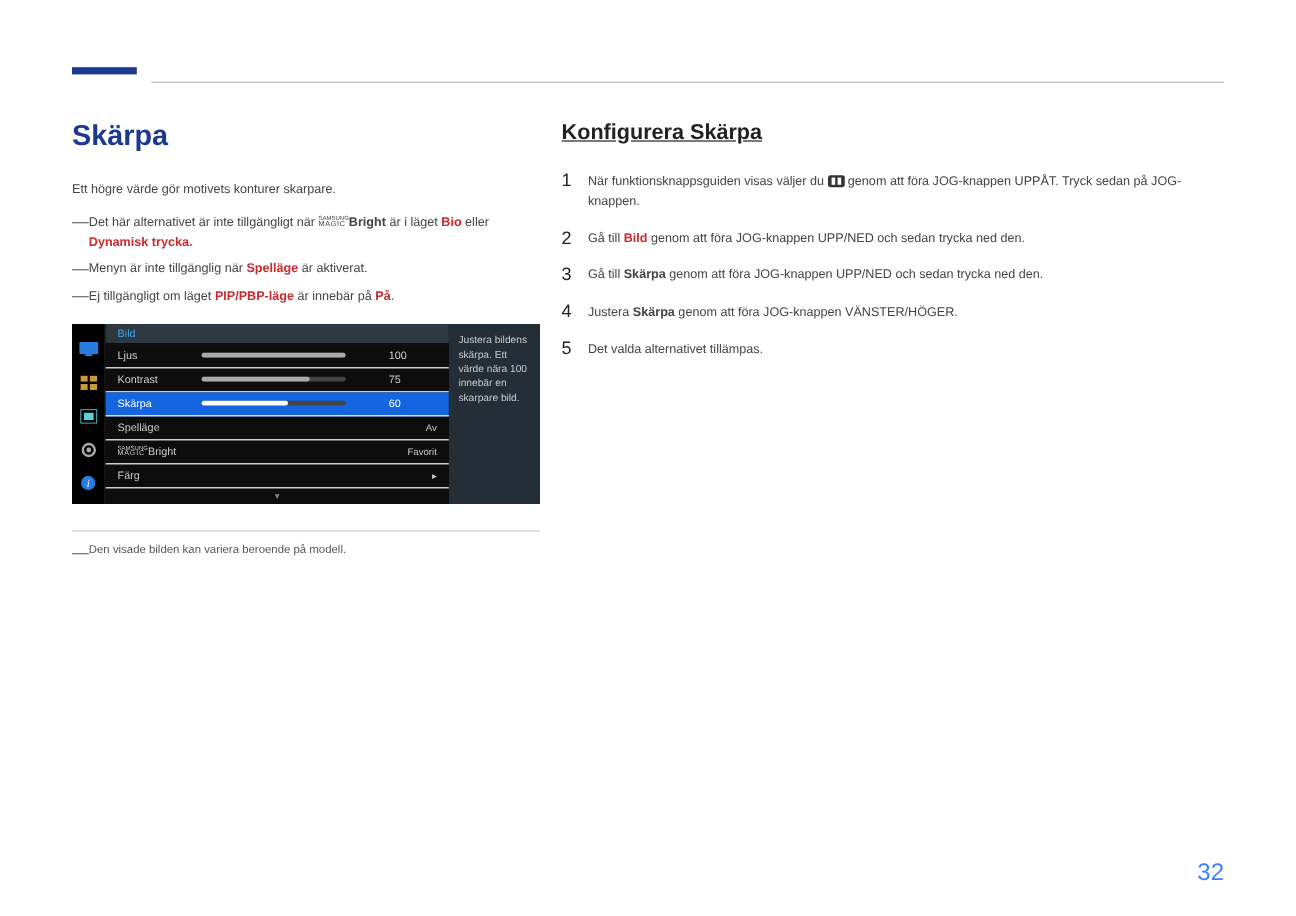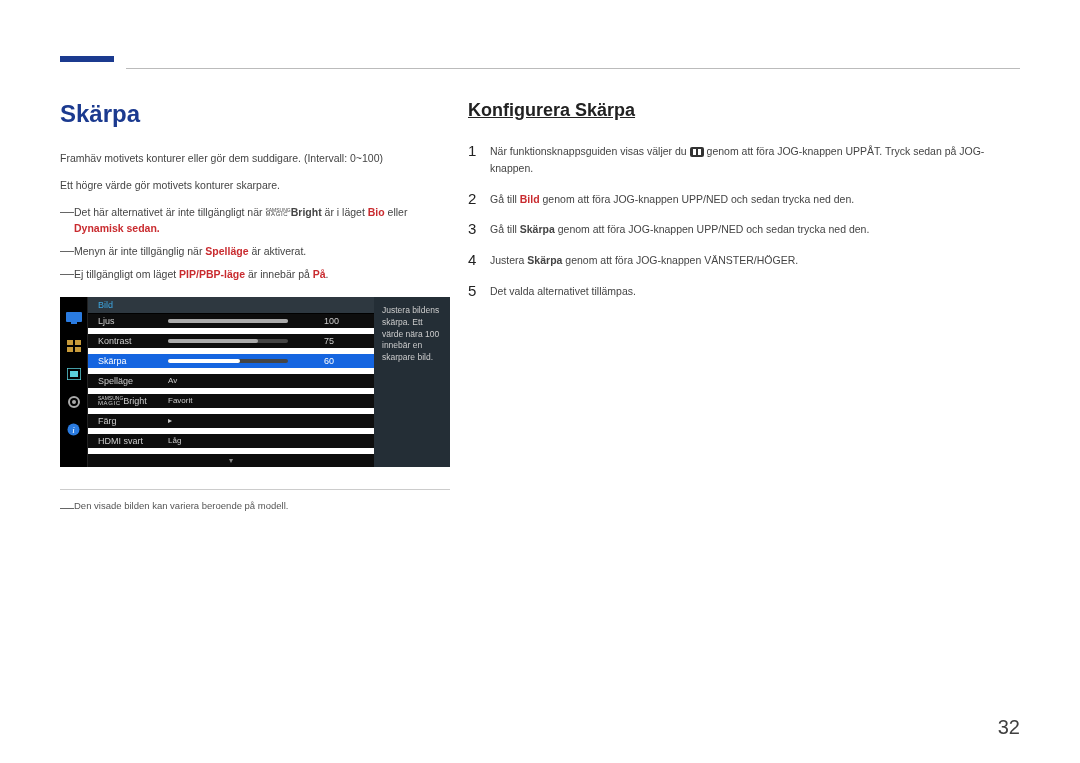--- a/index.html
+++ b/index.html
@@ -117,33 +117,33 @@
     background: #2e3840;
     color: #3da6e0;
     font-size: 9px;
     padding: 3px 10px;
     border-bottom: 1px solid #000;
   }
   .osd-row {
     display: flex;
     align-items: center;
     padding: 4px 10px;
-    border-bottom: 6px solid #ffffff;
+    border-bottom: 1px solid #ffffff;
     height: 20px;
   }
   .osd-row.selected { background: #1565e0; color: #fff; }
   .osd-label { flex: 0 0 70px; }
   .osd-slider-wrap { flex: 1; padding-right: 10px; }
   .osd-slider {
     width: 120px; height: 4px; background: #444; position: relative; border-radius: 2px;
   }
   .osd-slider .fill { height: 100%; background: #aaa; border-radius: 2px; }
   .osd-row.selected .osd-slider .fill { background: #fff; }
   .osd-value { flex: 0 0 40px; font-size: 9px; }
-  .osd-arrow-cell { flex:1; text-align:left; font-size:8px; }
+  .osd-arrow-cell { flex:1; text-align:right; font-size:8px; }
   .osd-scroll { text-align: center; font-size: 8px; color: #888; padding: 2px 0; }
   .osd-tooltip {
     width: 76px;
     background: #242e36;
     color: #ccc;
     font-size: 8.5px;
     padding: 8px 8px;
     line-height: 1.4;
   }
   
@@ -189,41 +189,40 @@
   .jog-icon::before, .jog-icon::after {
     content:''; position:absolute; top:2px; width:3px; height:6px; background:#fff;
   }
   .jog-icon::before { left:3px; }
   .jog-icon::after { right:3px; }
   .page-num {
     position: absolute;
     right: 60px;
     bottom: 24px;
     font-size: 20px;
-    color: #404040;
+    color: #3b82f6;
   }
   .bold { font-weight: bold; }
 </style>
 </head>
 <body>
 
 <div class="top-mark"></div>
 <div class="top-rule"></div>
 
 <div class="content">
 
   <div class="col-left">
     <h1 class="main-title">Skärpa</h1>
-    <p class="para">Framhäv motivets konturer eller gör dem suddigare. (Intervall: 0~100)</p>
     <p class="para">Ett högre värde gör motivets konturer skarpare.</p>
 
     <div class="note-line">
       <span class="dash">―</span>
       <span>Det här alternativet är inte tillgängligt när </span><span class="magic-br"><span class="top">SAMSUNG</span><span class="bot">MAGIC</span></span><span class="bold">Bright</span><span> är i läget </span><span class="hl-red">Bio</span><span> eller </span><br>
-      <span class="hl-red">Dynamisk sedan.</span>
+      <span class="hl-red">Dynamisk trycka.</span>
     </div>
 
     <div class="note-line">
       <span class="dash">―</span>
       <span>Menyn är inte tillgänglig när </span><span class="hl-red">Spelläge</span><span> är aktiverat.</span>
     </div>
 
     <div class="note-line">
       <span class="dash">―</span>
       <span>Ej tillgängligt om läget </span><span class="hl-red">PIP/PBP-läge</span><span> är innebär på </span><span class="hl-red">På</span><span>.</span>
@@ -299,24 +298,20 @@
               <div class="osd-arrow-cell">Av</div>
             </div>
             <div class="osd-row">
               <div class="osd-label"><span class="magic-br" style="color:#ccc"><span class="top">SAMSUNG</span><span class="bot">MAGIC</span></span>Bright</div>
               <div class="osd-arrow-cell">Favorit</div>
             </div>
             <div class="osd-row">
               <div class="osd-label">Färg</div>
               <div class="osd-arrow-cell">▸</div>
             </div>
-            <div class="osd-row">
-              <div class="osd-label">HDMI svart</div>
-              <div class="osd-arrow-cell">Låg</div>
-            </div>
           </div>
         <div class="osd-scroll">▾</div>
       </div>
       <div class="osd-tooltip">Justera bildens skärpa. Ett värde nära 100 innebär en skarpare bild.</div>
     </div>
 
     <hr class="foot-rule">
     <div class="footnote">
       <span class="dash">―</span>
       <span>Den visade bilden kan variera beroende på modell.</span>

